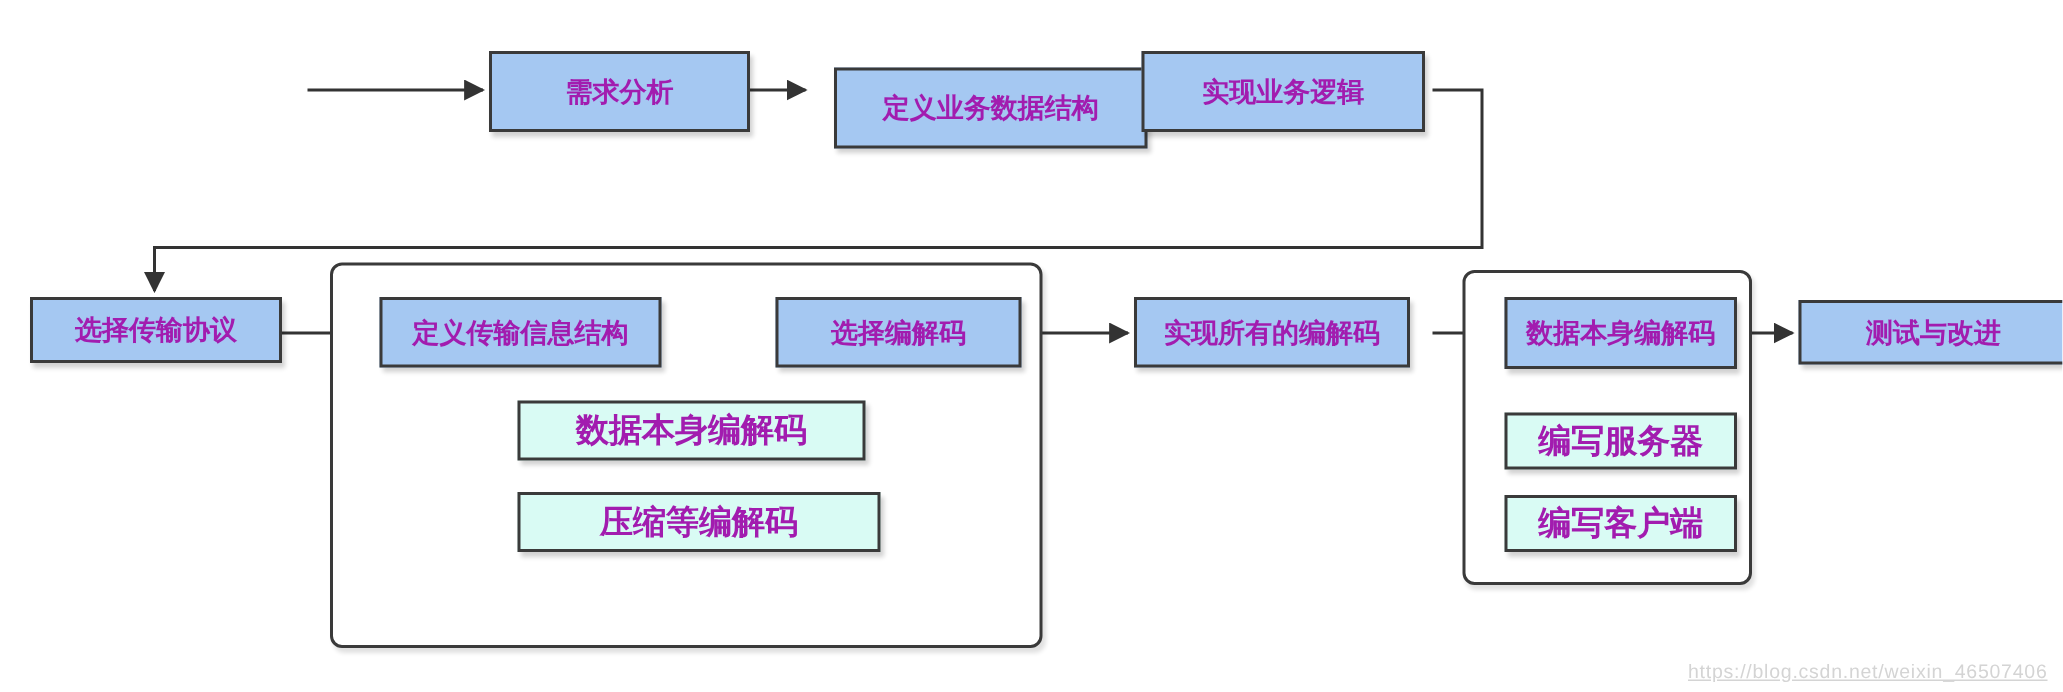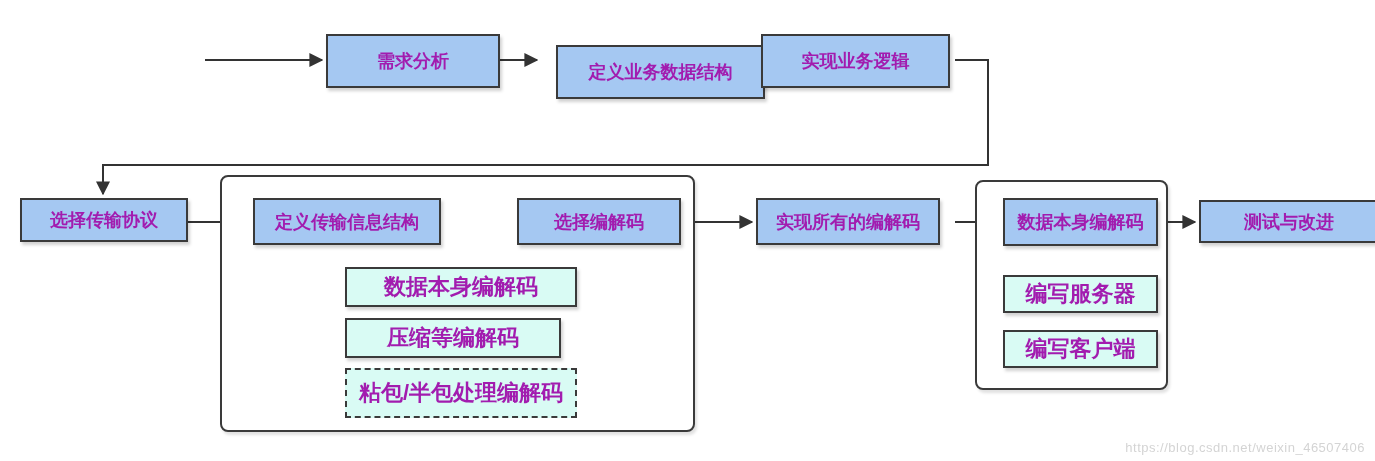--- a/index.html
+++ b/index.html
@@ -33,20 +33,21 @@
     box-sizing:border-box;
     background:#ffffff;
     box-shadow:2px 3px 3px rgba(0,0,0,0.12);
   }
   .watermark{
     position:absolute;
     right:10px;bottom:6px;
     font-size:13px;
     color:#d4d4d4;
     letter-spacing:0.5px;
+    text-decoration:underline;
   }
 </style>
 </head>
 <body>
 
 <div class="canvas">
 
   <svg class="wires" width="1375" height="461" viewBox="0 0 1375 461">
     <defs>
       <marker id="arrow" viewBox="0 0 10 10" refX="9" refY="5" markerWidth="7" markerHeight="7" orient="auto-start-reverse">
@@ -74,20 +75,19 @@
   <div class="node blue" style="left:761px;top:34px;width:189px;height:54px;">实现业务逻辑</div>
 
   <div class="node blue" style="left:20px;top:198px;width:168px;height:44px;">选择传输协议</div>
   <div class="node blue" style="left:253px;top:198px;width:188px;height:47px;">定义传输信息结构</div>
   <div class="node blue" style="left:517px;top:198px;width:164px;height:47px;">选择编解码</div>
   <div class="node blue" style="left:756px;top:198px;width:184px;height:47px;">实现所有的编解码</div>
   <div class="node blue" style="left:1003px;top:198px;width:155px;height:48px;">数据本身编解码</div>
   <div class="node blue" style="left:1199px;top:200px;width:180px;height:43px;">测试与改进</div>
 
   <div class="node cyan" style="left:345px;top:267px;width:232px;height:40px;">数据本身编解码</div>
-  <div class="node cyan" style="left:345px;top:318px;width:216px;height:40px;">压缩等编解码</div>
-  <div class="node cyan dashed" style="left:345px;top:368px;width:232px;height:50px;">粘包/半包处理编解码</div>
+  <div class="node cyan" style="left:345px;top:328px;width:242px;height:40px;">压缩等编解码</div>
 
   <div class="node cyan" style="left:1003px;top:330px;width:155px;height:38px;">编写客户端</div>
   <div class="node cyan" style="left:1003px;top:275px;width:155px;height:38px;">编写服务器</div>
 
   <div class="watermark">https://blog.csdn.net/weixin_46507406</div>
 </div>
 
 </body></html>

